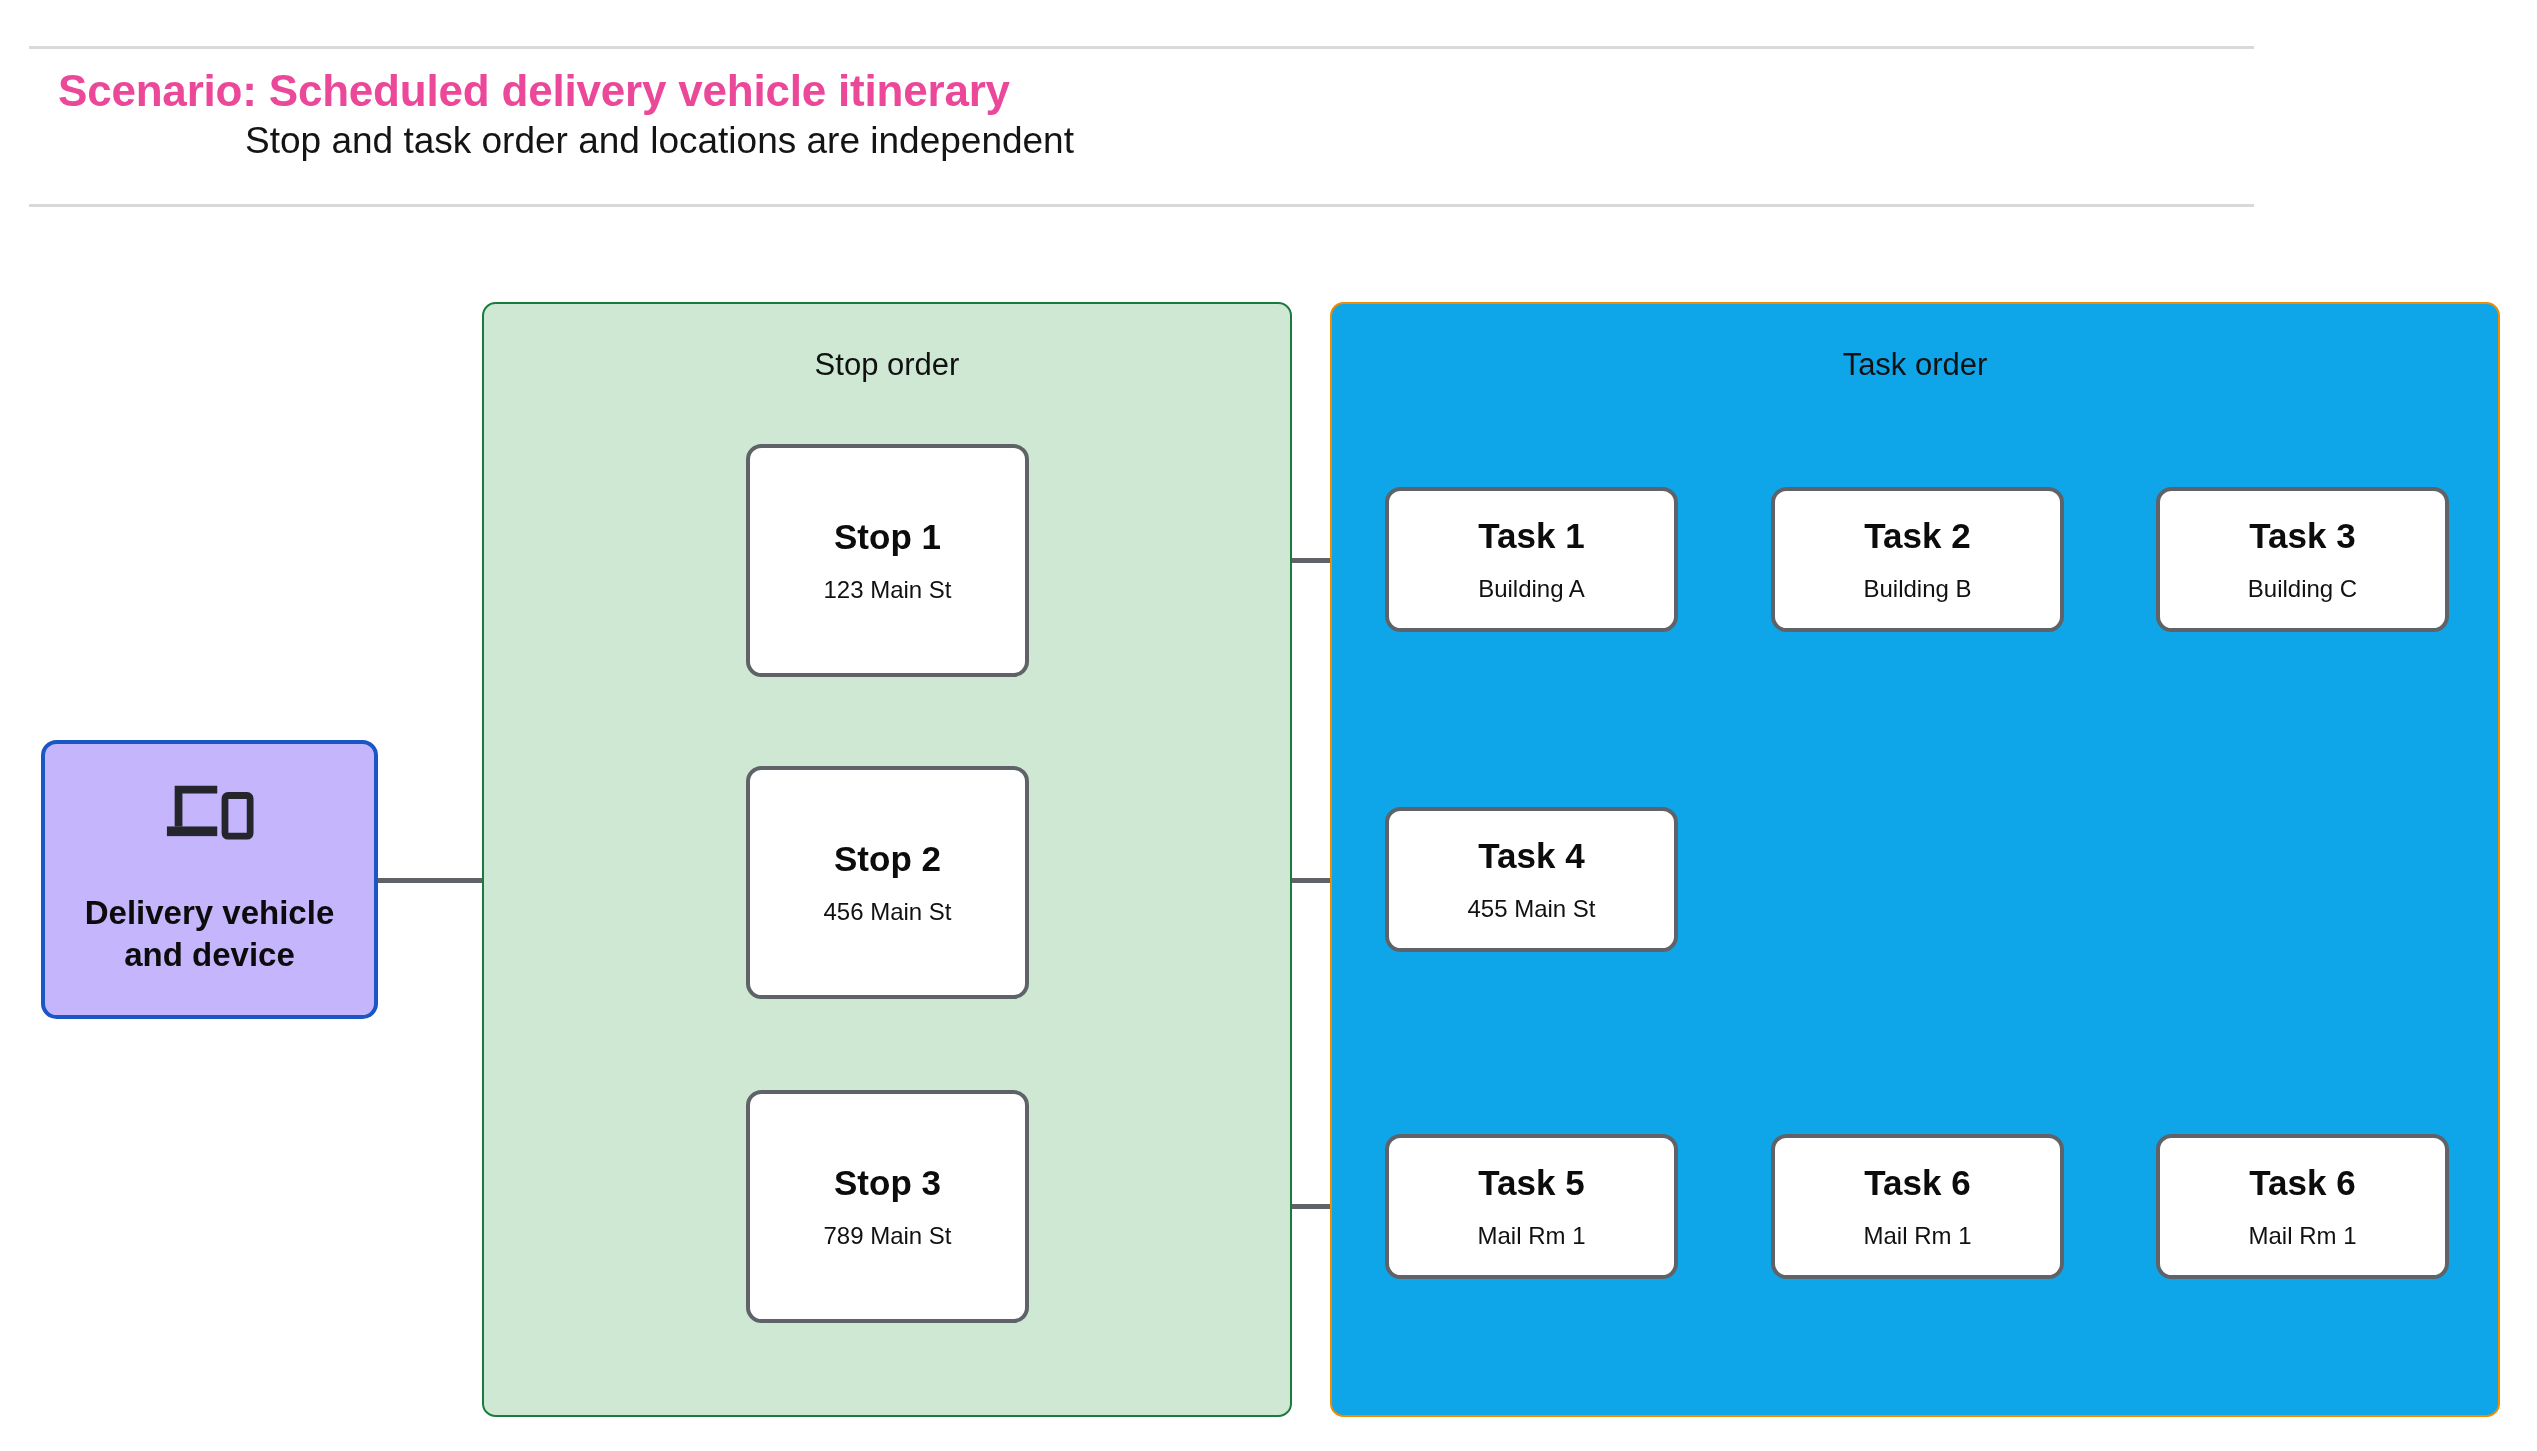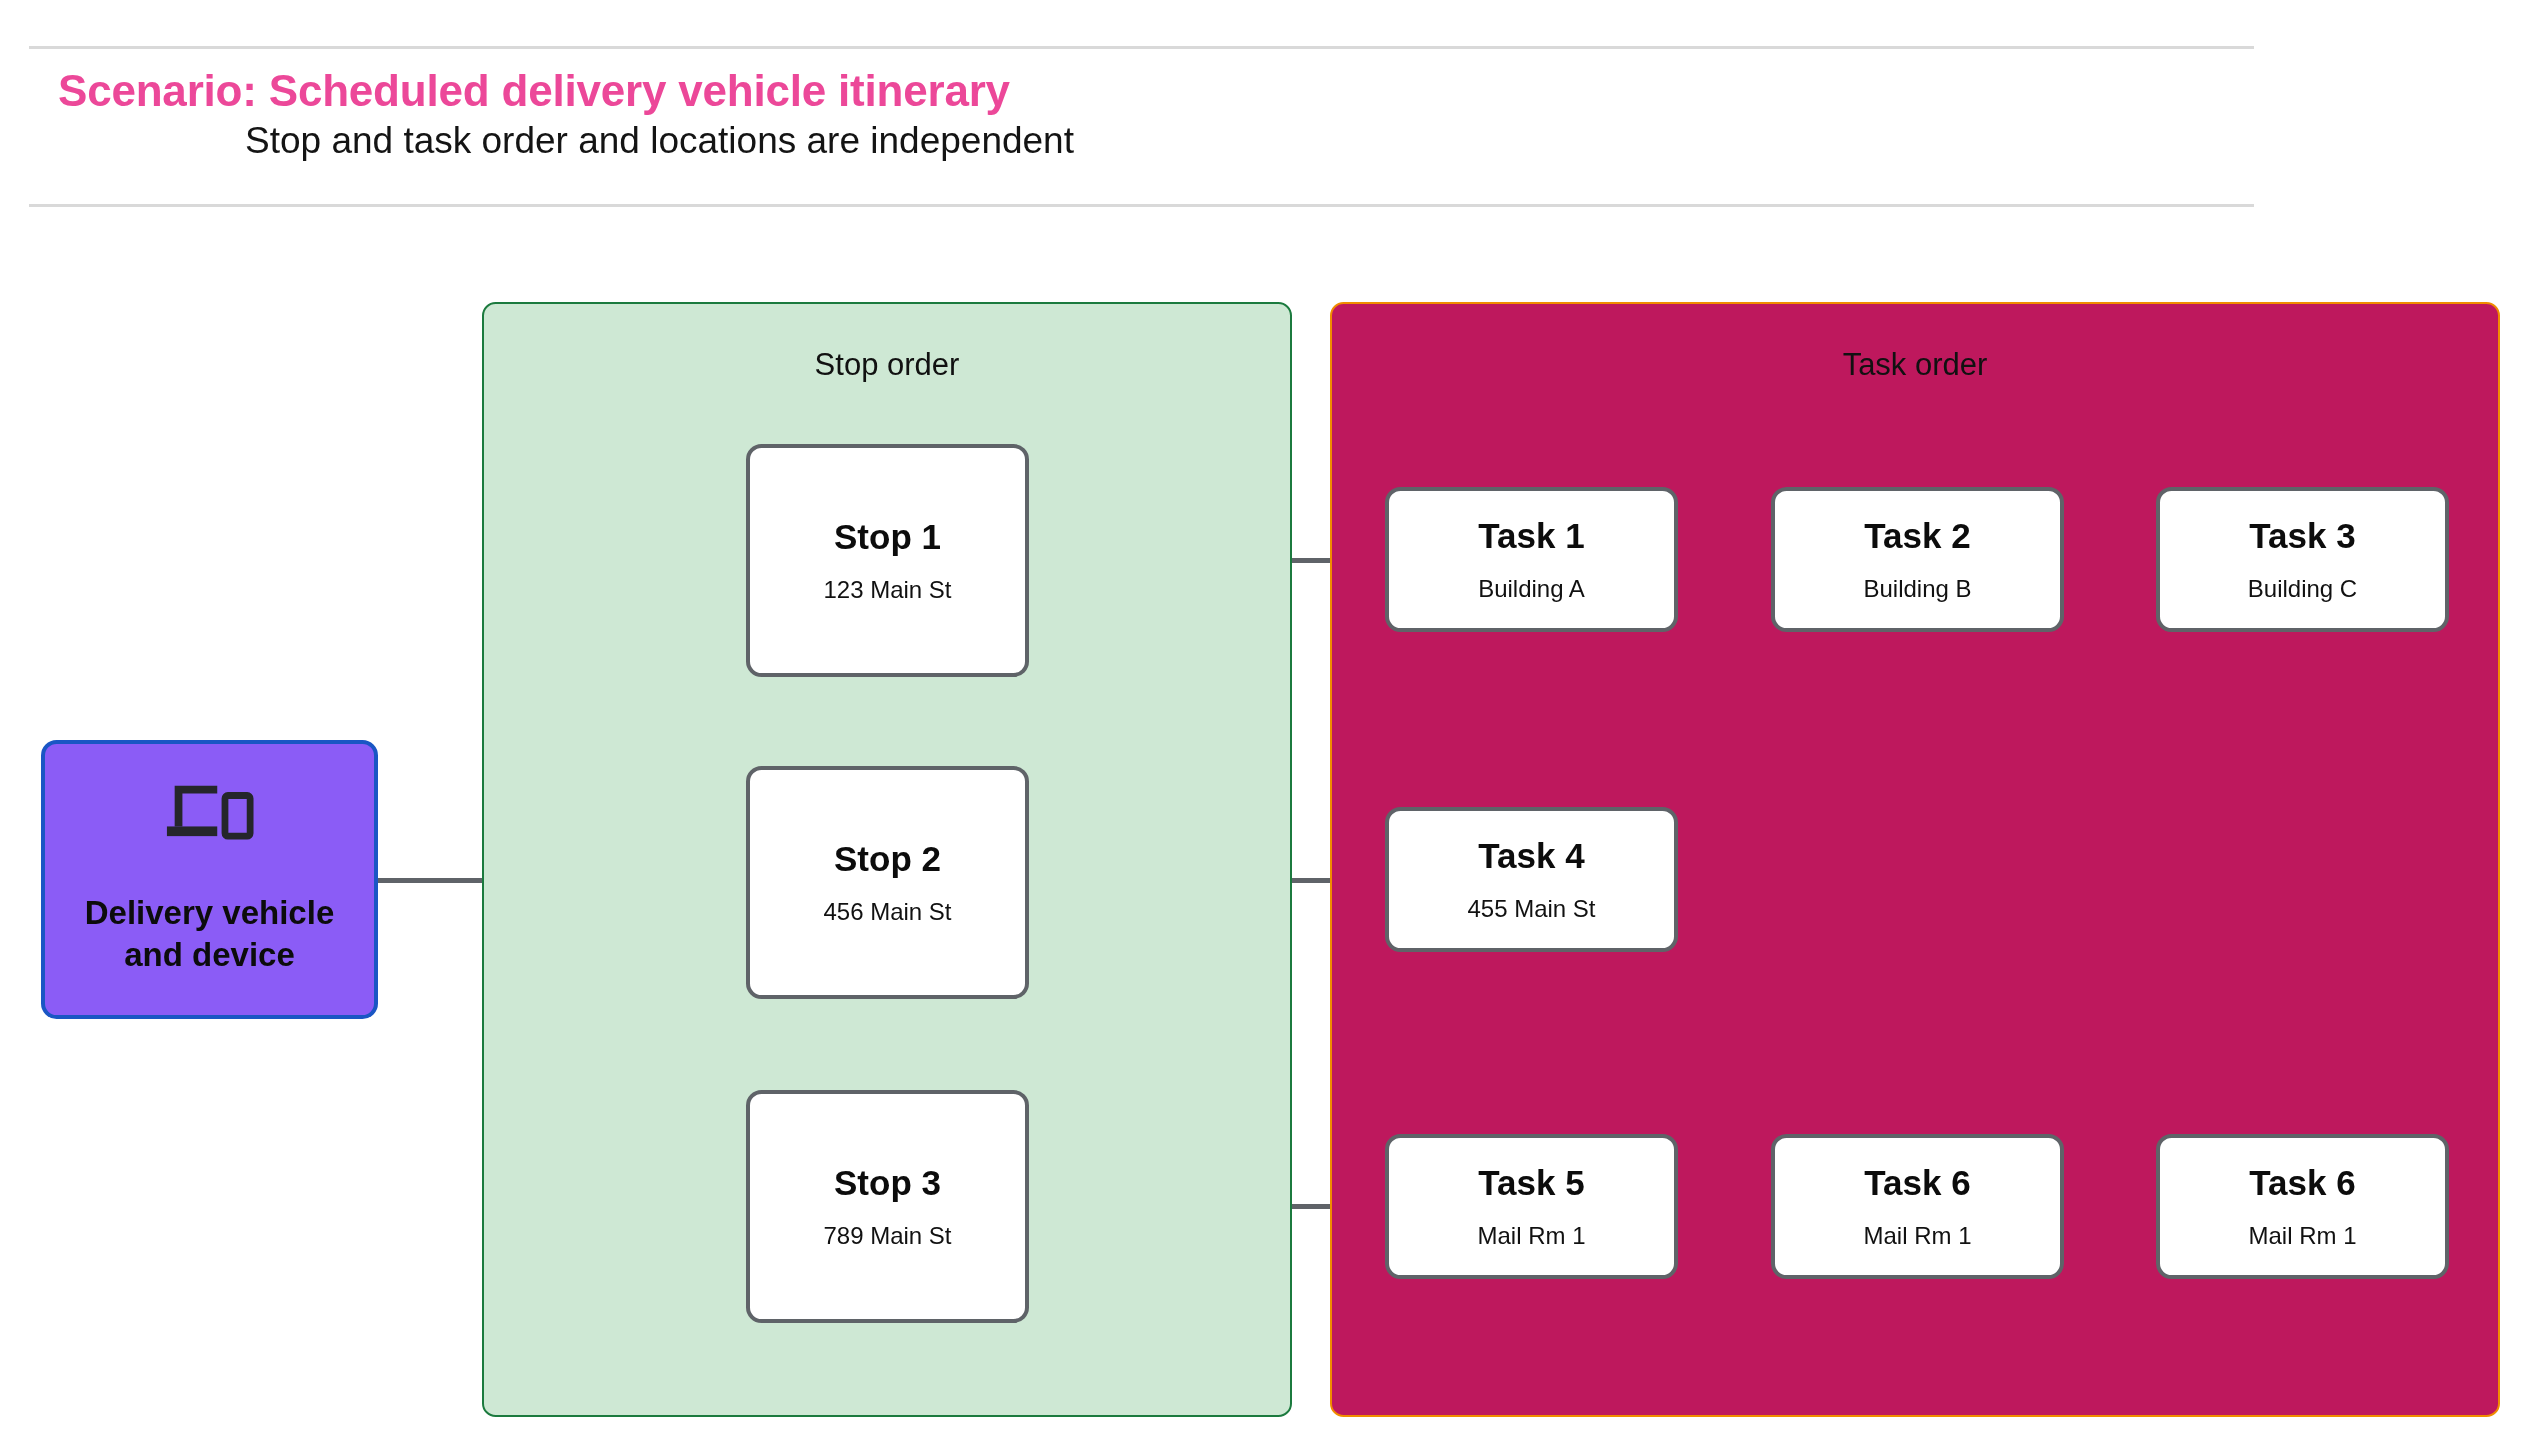--- a/index.html
+++ b/index.html
@@ -62,21 +62,21 @@
     width: 810px;
     height: 1115px;
     background: #cee8d4;
     border: 2.9px solid #1b7a3e;
   }
   #group-task {
     left: 1330px;
     top: 302px;
     width: 1170px;
     height: 1115px;
-    background: #be185d;
+    background: #0ea5e9;
     border: 2.9px solid #f08c00;
   }
   .group-title {
     position: absolute;
     top: 43px;
     left: 0;
     width: 100%;
     text-align: center;
     font-size: 31px;
     font-weight: 400;
@@ -122,21 +122,21 @@
   .task-node { width: 293px; height: 145px; }
 
   
   #vehicle-box {
     position: absolute;
     left: 41px;
     top: 740px;
     width: 337px;
     height: 279px;
     box-sizing: border-box;
-    background: #8b5cf6;
+    background: #c4b5fd;
     border: 4.8px solid #1a56c4;
     border-radius: 15.5px;
     display: flex;
     flex-direction: column;
     align-items: center;
     justify-content: center;
     z-index: 5;
   }
   #devices-icon {
     width: 89px;

